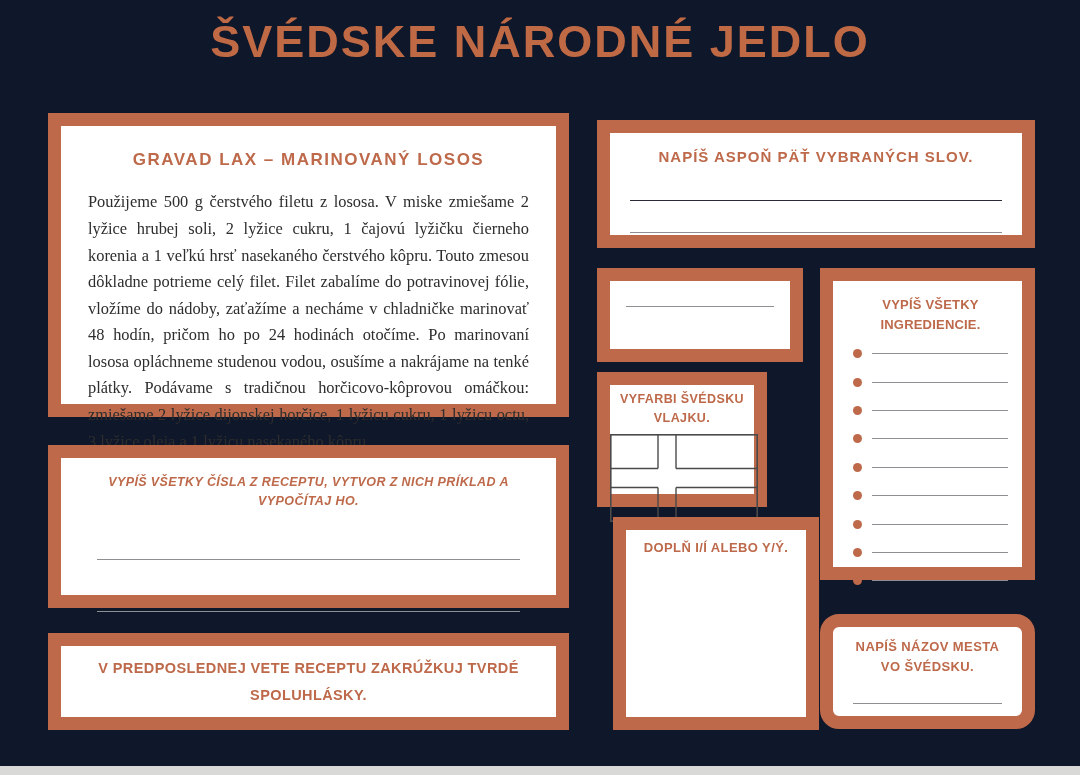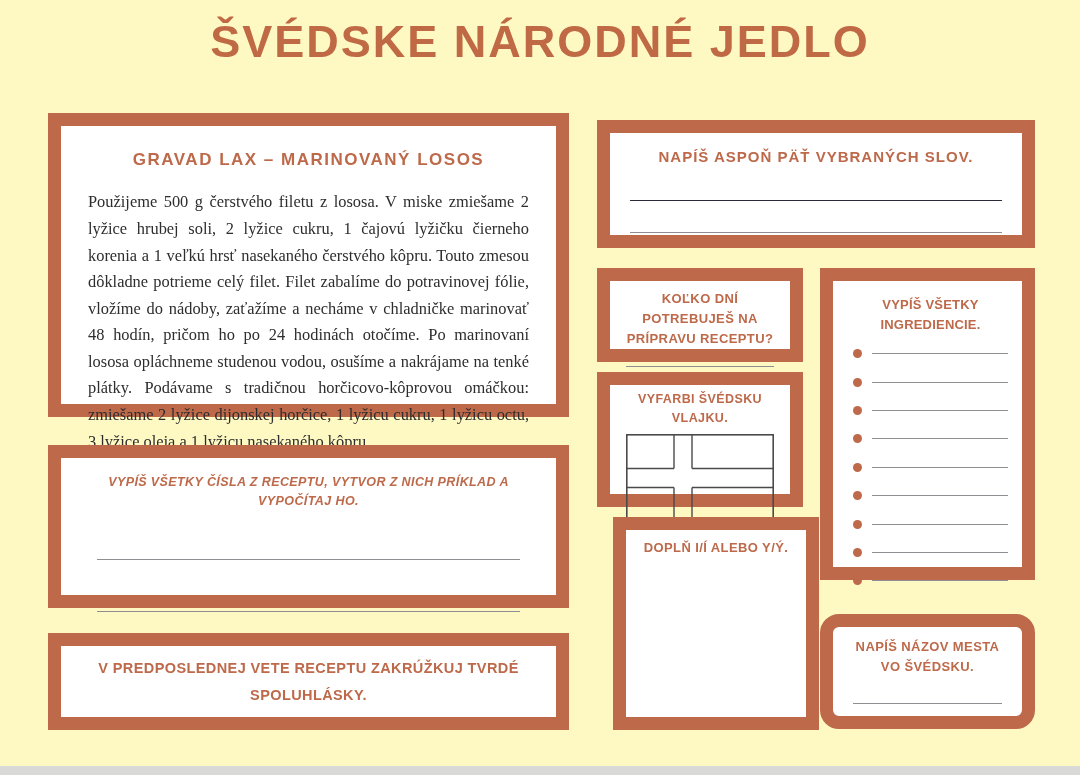--- a/index.html
+++ b/index.html
@@ -1,19 +1,19 @@
 <!DOCTYPE html>
 <html><head>
 <meta charset="utf-8">
 <style>
   html,body{margin:0;padding:0;background:#ffffff;}
   .page{
     position:relative;
     width:1080px;height:775px;
-    background:#fef9c3;
+    background:#0f172a;
     overflow:hidden;
     font-family:"Liberation Sans",sans-serif;
   }
   .title{
     position:absolute;top:16px;left:0;width:100%;
     margin:0;text-align:center;
     font-size:45px;font-weight:bold;letter-spacing:2px;
     color:#c06a45;
   }
   .box{
@@ -46,21 +46,21 @@
   .consonants-box{left:48px;top:633px;width:521px;height:97px;display:flex;align-items:center;justify-content:flex-end;padding:0 30px;}
   .consonants-box .bh{font-size:14.5px;line-height:1.85;}
   
   .words-box{left:597px;top:120px;width:438px;height:128px;padding:12px 20px 0 20px;}
   .words-box .bh{font-size:15px;letter-spacing:1px;}
   .words-box .l1{margin-top:32px;}
   .words-box .l2{margin-top:31px;}
   
   .days-box{left:597px;top:268px;width:206px;height:94px;padding:8px 12px 0 12px;}
   .days-box .answer-line{margin:17px 4px 0 4px;}
-  .flag-box{left:597px;top:372px;width:206px;height:135px;padding:5px 0 0 0;text-align:center;}
+  .flag-box{left:597px;top:372px;width:170px;height:135px;padding:5px 0 0 0;text-align:center;}
   .flag-box .bh{font-size:12.5px;}
   .flag-svg{display:block;margin:5px auto 0 auto;}
   .fill-box{left:613px;top:517px;width:206px;height:213px;padding:8px 6px 0 6px;}
   .fill-box .bh{font-size:13px;}
   .fill-words{margin-top:4px;text-align:center;}
   .fill-word{
     display:block;
     font-family:"Liberation Serif",serif;
     font-size:19px;line-height:27px;color:#161616;
   }
@@ -98,21 +98,20 @@
     <h2 class="bh">V PREDPOSLEDNEJ VETE RECEPTU ZAKRÚŽKUJ TVRDÉ SPOLUHLÁSKY.</h2>
   </section>
 
   <section class="box words-box">
     <h2 class="bh">NAPÍŠ ASPOŇ PÄŤ VYBRANÝCH SLOV.</h2>
     <div class="answer-line dark l1"></div>
     <div class="answer-line l2"></div>
   </section>
 
   <section class="box days-box">
-    <h2 class="bh">KOĽKO DNÍ POTREBUJEŠ NA PRÍPRAVU RECEPTU?</h2>
     <div class="answer-line"></div>
   </section>
 
   <section class="box flag-box">
     <h2 class="bh">VYFARBI ŠVÉDSKU VLAJKU.</h2>
     <svg class="flag-svg" width="148" height="88" viewBox="0 0 148 88">
       <rect x="0.8" y="0.8" width="146.4" height="86.4" fill="none" stroke="#4a4a4a" stroke-width="1.6"></rect>
 
       <line x1="48" y1="0.8" x2="48" y2="34.5" stroke="#4a4a4a" stroke-width="1.4"></line>
       <line x1="66" y1="0.8" x2="66" y2="34.5" stroke="#4a4a4a" stroke-width="1.4"></line>

